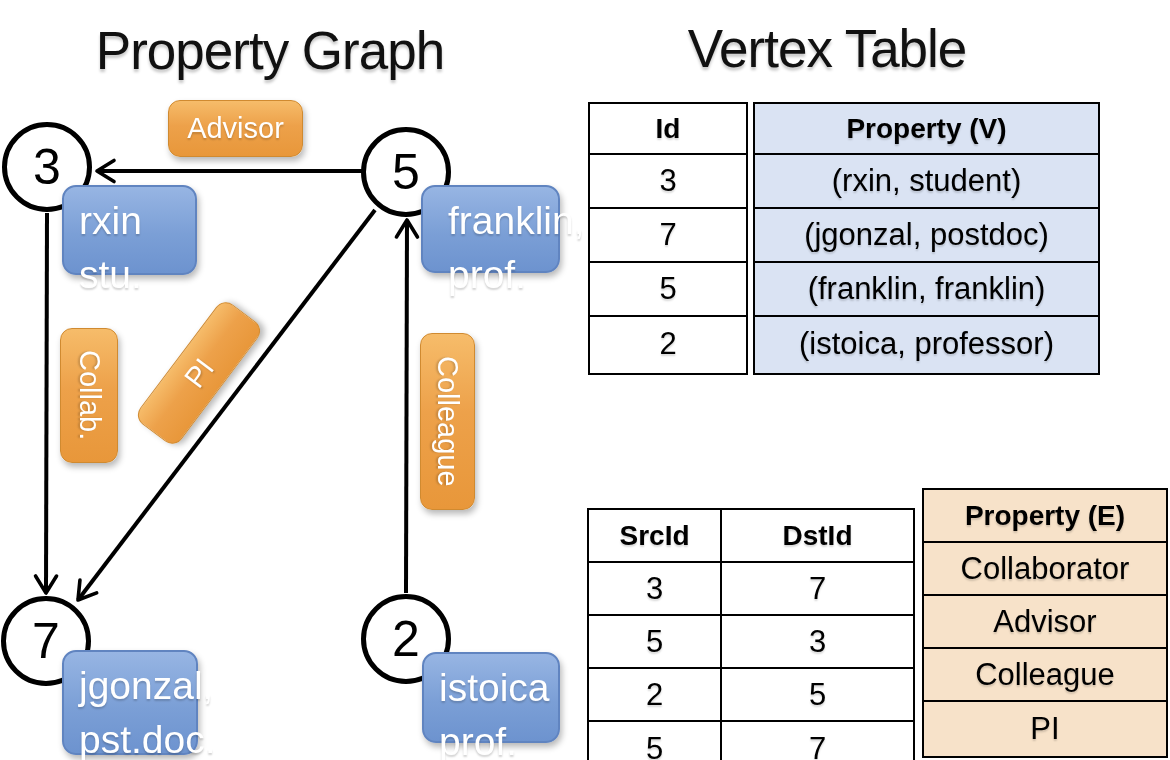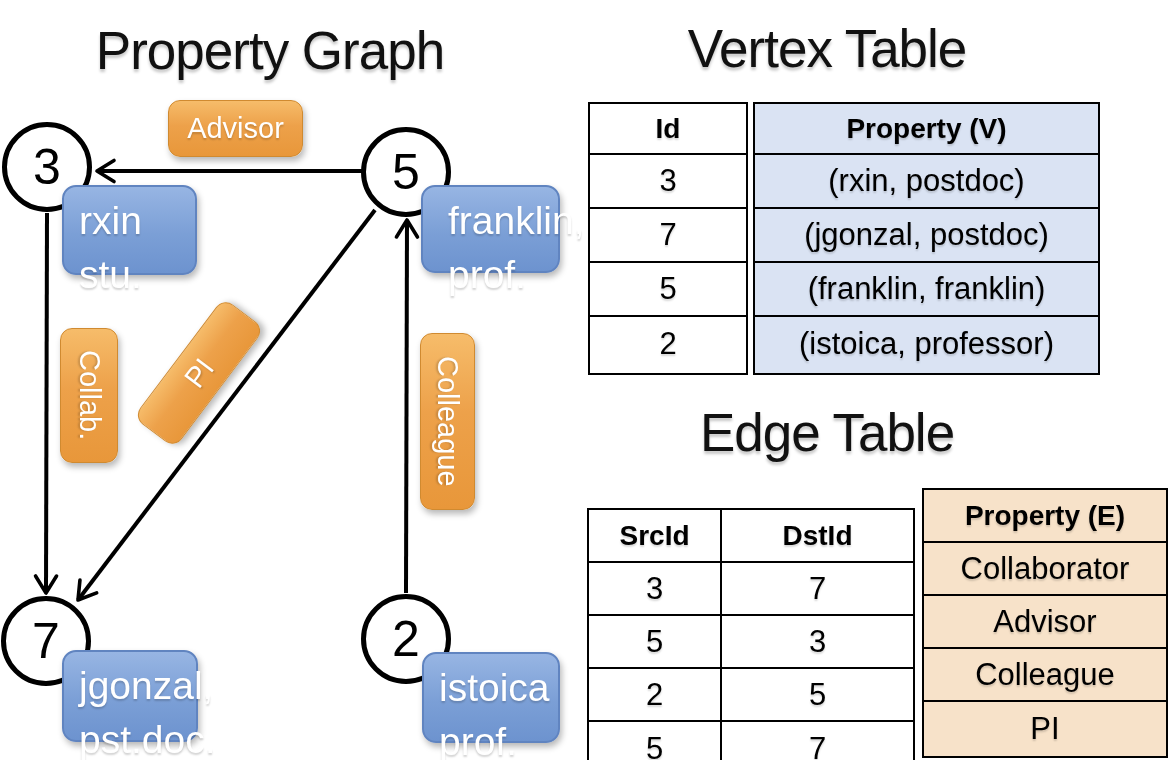--- a/index.html
+++ b/index.html
@@ -59,21 +59,20 @@
   .cell-src{width:133px;border-right:2.5px solid #000;}
   .cell-dst{flex:1;}
 </style>
 </head>
 <body>
 
 <div class="canvas">
 
   <div class="title" style="left:0;width:540px;top:20px;">Property Graph</div>
   <div class="title" style="left:586px;width:482px;top:18px;">Vertex Table</div>
-  <div class="title" style="left:586px;width:482px;top:402px;">Edge Table</div>
 
   <svg class="edges" width="1170" height="760" viewBox="0 0 1170 760">
     <defs>
       <marker id="arrowOpen" markerUnits="userSpaceOnUse" markerWidth="24" markerHeight="28" refX="20" refY="14" orient="auto">
         <path d="M 3 3.5 L 20 14 L 3 24.5" fill="none" stroke="#000" stroke-width="3.6" stroke-linecap="round" stroke-linejoin="round"></path>
       </marker>
     </defs>
     <line x1="362" y1="171" x2="97" y2="171" stroke="#000" stroke-width="4" marker-end="url(#arrowOpen)"></line>
     <line x1="47" y1="213" x2="46" y2="593" stroke="#000" stroke-width="4" marker-end="url(#arrowOpen)"></line>
     <line x1="375" y1="210" x2="78" y2="600" stroke="#000" stroke-width="4" marker-end="url(#arrowOpen)"></line>
@@ -94,21 +93,21 @@
     </div>
 
   <div class="bluebox" style="left:62px;top:185px;width:135px;height:90px;">
     <div>rxin</div>
     <div>stu.</div>
   </div>
   <div class="bluebox" style="left:421px;top:185px;width:139px;height:88px;padding-left:25px;">
     <div>franklin,</div>
     <div>prof.</div>
   </div>
-  <div class="bluebox" style="left:62px;top:650px;width:136px;height:92px;">
+  <div class="bluebox" style="left:62px;top:650px;width:136px;height:105px;">
     <div>jgonzal,</div>
     <div>pst.doc.</div>
   </div>
   <div class="bluebox" style="left:422px;top:652px;width:138px;height:91px;">
     <div>istoica</div>
     <div>prof.</div>
   </div>
 
   <div class="obox" style="left:168px;top:100px;width:135px;height:57px;">Advisor</div>
   <div class="obox vertical" style="left:60px;top:328px;width:58px;height:135px;">Collab.</div>
@@ -118,21 +117,21 @@
   <div class="tbl-block vtx-id">
     <div class="tbl-row hdr">Id</div>
     <div class="tbl-row">3</div>
     <div class="tbl-row">7</div>
     <div class="tbl-row">5</div>
     <div class="tbl-row">2</div>
   </div>
 
   <div class="tbl-block vtx-prop">
     <div class="tbl-row hdr">Property (V)</div>
-    <div class="tbl-row">(rxin, postdoc)</div>
+    <div class="tbl-row">(rxin, student)</div>
     <div class="tbl-row">(jgonzal, postdoc)</div>
     <div class="tbl-row">(franklin, franklin)</div>
     <div class="tbl-row">(istoica, professor)</div>
   </div>
 
   <div class="tbl-block edg-ids">
     <div class="tbl-row hdr">
       <div class="cell cell-src">SrcId</div>
       <div class="cell cell-dst">DstId</div>
     </div>

